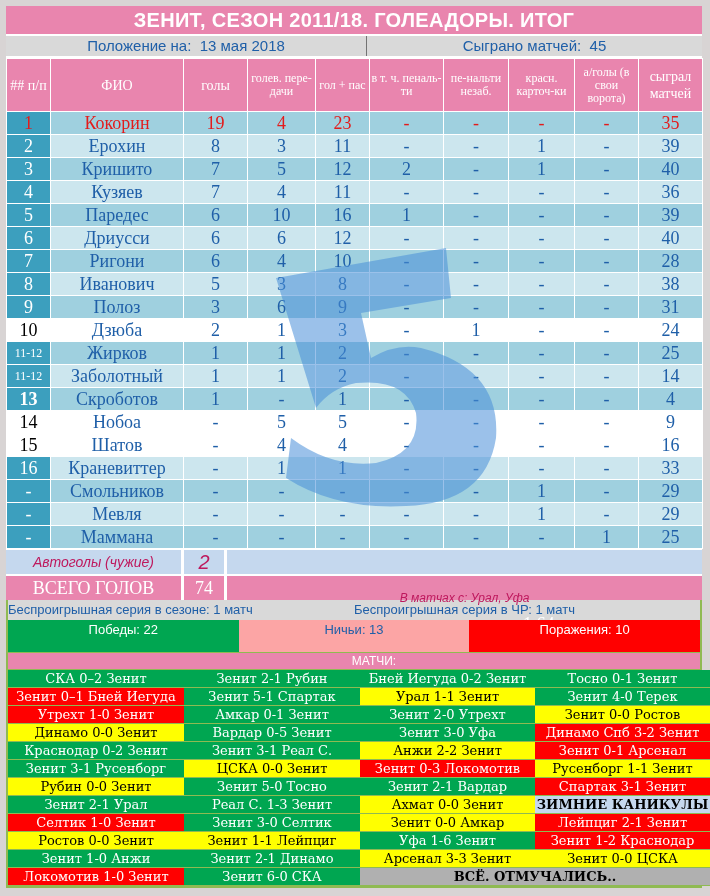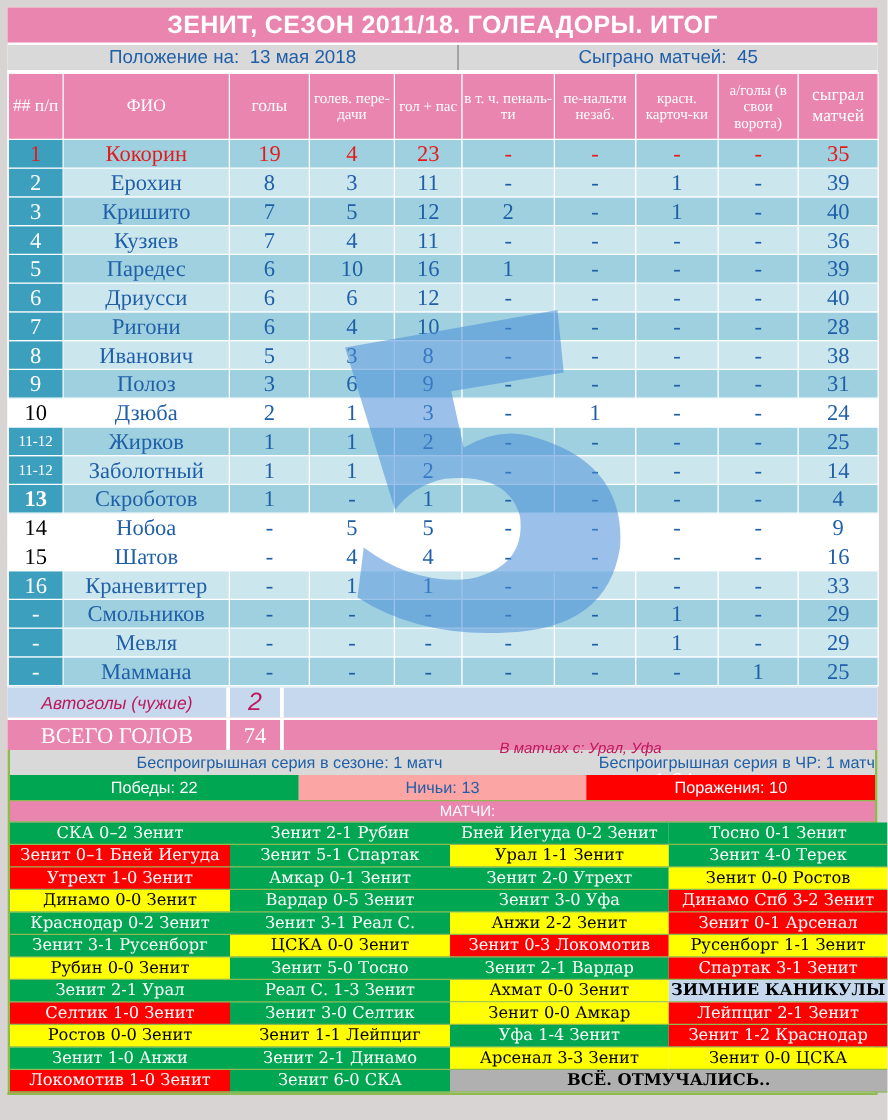--- a/index.html
+++ b/index.html
@@ -31,22 +31,22 @@
   .watermark{position:absolute;left:240px;top:190px;width:270px;height:260px;z-index:2;pointer-events:none;opacity:0.55;}
   .sumrow{display:flex;height:24px;border-top:1px solid #fff;}
   .sumrow div{text-align:center;}
   .og{background:#c5d8ee;color:#be185d;font-family:"Liberation Sans",sans-serif;font-style:italic;}
   .tot{background:#e985ae;color:#fff;}
   .c1{width:175px;border-right:3px solid #fff;}
   .c2{width:40px;border-right:3px solid #fff;}
   .c3{flex:1;margin-top:36px;}
   .box{border:2px solid #8fba52;border-top:none;}
   .series{display:flex;height:20px;background:#d9d9d9;color:#1f5fa8;font-family:"Liberation Sans",sans-serif;font-size:13px;line-height:20px;}
-  .series div{flex:1;text-align:right;}
-  .wdl{display:flex;height:20px;font-family:"Liberation Sans",sans-serif;font-size:13px;line-height:20px;}
+  .series div{flex:1;text-align:left;}
+  .wdl{display:flex;height:32px;font-family:"Liberation Sans",sans-serif;font-size:13px;line-height:20px;}
   .wdl div{flex:1;text-align:center;}
   .win{background:#00a651;color:#fff;}
   .draw{background:#fca5a5;color:#1f5fa8;}
   .loss{background:#ff0000;color:#fff;}
   .mhead{height:16px;background:#e985ae;color:#fff;text-align:center;font-family:"Liberation Sans",sans-serif;font-size:12px;line-height:16px;border-top:1px solid #8fba52;border-bottom:1px solid #8fba52;padding-left:40px;}
   .matches{display:grid;grid-template-columns:176px 176px 175px 175px;}
   .m{height:17px;line-height:17px;font-size:13px;text-align:center;font-family:"DejaVu Serif",serif;white-space:nowrap;overflow:hidden;border-bottom:1px solid #8fba52;}
   .m.W{background:#00a651;color:#fff;}
   .m.D{background:#ffff00;color:#000;}
   .m.L{background:#ff0000;color:#fff;}
@@ -387,21 +387,21 @@
         <div class="m W">Зенит 2-1 Урал</div>
         <div class="m W">Реал С. 1-3 Зенит</div>
         <div class="m D">Ахмат 0-0 Зенит</div>
         <div class="m N">ЗИМНИЕ КАНИКУЛЫ</div>
         <div class="m L">Селтик 1-0 Зенит</div>
         <div class="m W">Зенит 3-0 Селтик</div>
         <div class="m D">Зенит 0-0 Амкар</div>
         <div class="m L">Лейпциг 2-1 Зенит</div>
         <div class="m D">Ростов 0-0 Зенит</div>
         <div class="m D">Зенит 1-1 Лейпциг</div>
-        <div class="m W">Уфа 1-4 Зенит</div>
+        <div class="m W">Уфа 1-6 Зенит</div>
         <div class="m L">Зенит 1-2 Краснодар</div>
         <div class="m W">Зенит 1-0 Анжи</div>
         <div class="m W">Зенит 2-1 Динамо</div>
         <div class="m D">Арсенал 3-3 Зенит</div>
         <div class="m D">Зенит 0-0 ЦСКА</div>
         <div class="m L">Локомотив 1-0 Зенит</div>
         <div class="m W">Зенит 6-0 СКА</div>
         <div class="m final">ВСЁ. ОТМУЧАЛИСЬ..</div>
       </div>
   </div>

